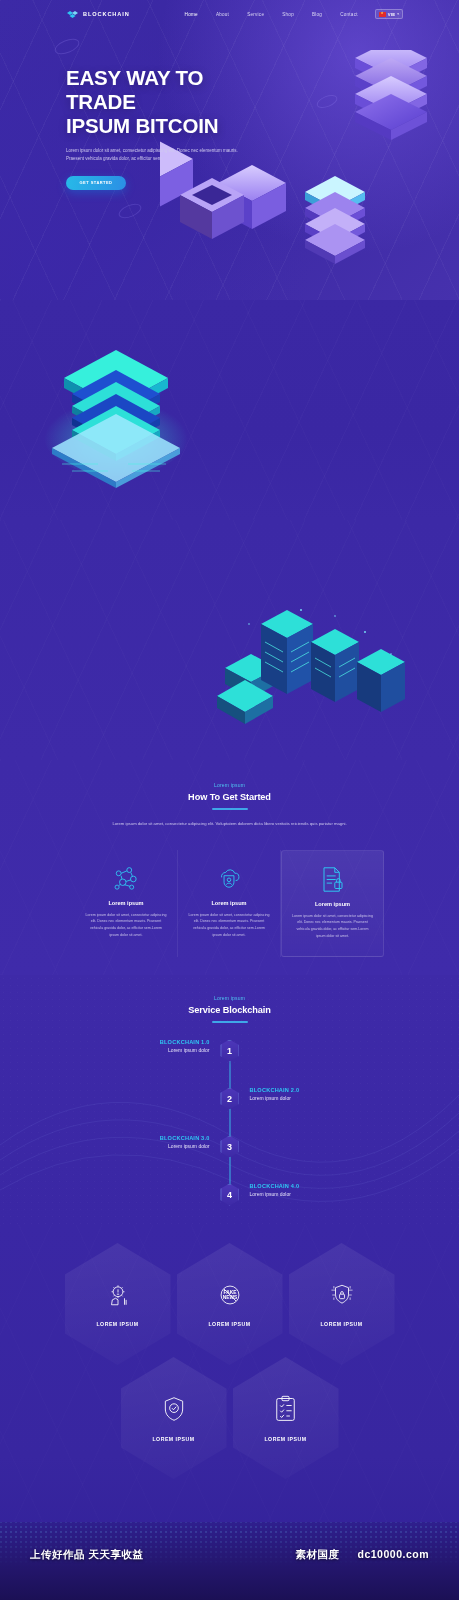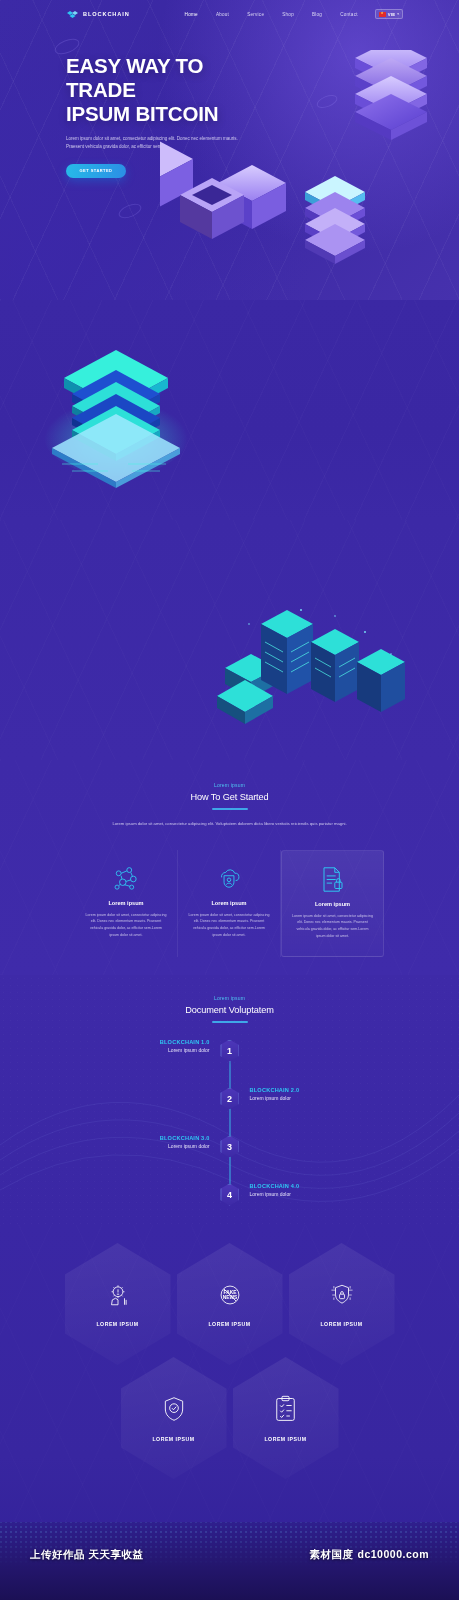--- a/index.html
+++ b/index.html
@@ -58,21 +58,21 @@
     border-radius:2px; padding:1.5px 3px;
   }
   .flag{ width:7px;height:5px;background:#e02b2b;border-radius:.5px;display:flex;align-items:center;justify-content:center; }
   .flag i{ color:#ffd84d; font-size:3.5px; font-style:normal; line-height:1; }
   .lang-code{ font-size:4.2px; font-weight:700; letter-spacing:.3px; }
   .caret{ font-size:3.4px; opacity:.85; }
 
   .hero-copy{ position:relative; z-index:5; padding:26px 0 0 66px; width:250px; }
   .hero-copy h1{
     font-size:20.5px; line-height:1.17; font-weight:800;
-    letter-spacing:-.2px; text-shadow:0 2px 8px rgba(0,0,0,.25);
+    letter-spacing:-.2px; text-shadow:0 2px 8px rgba(0,0,0,.25);margin-top:12px;
   }
   .hero-copy p{
     margin-top:9px; font-size:4.5px; line-height:1.85; color:#cfc9ee; width:188px;
   }
   .btn{
     display:inline-flex; align-items:center; justify-content:center;
     border-radius:14px; border:none; cursor:pointer;
     font-weight:700; letter-spacing:.45px; color:#fff;
     background:linear-gradient(95deg,#27b9e8,#2b8fe5);
     box-shadow:0 3px 10px rgba(20,120,220,.45);
@@ -82,21 +82,21 @@
   
   .iso{ position:absolute; }
   .ring{
     position:absolute; border:1px solid rgba(150,130,245,.5);
     border-radius:50%;
   }
 
   
   .sec{ position:relative; overflow:hidden; }
   .eyebrow{ color:#4fc4f0; font-size:5px; letter-spacing:.2px; }
-  .h2{ font-size:9.2px; font-weight:400; margin-top:4px; letter-spacing:-.1px; }
+  .h2{ font-size:9.2px; font-weight:700; margin-top:4px; letter-spacing:-.1px; }
   .rule{ width:36px;height:1.6px;background:#3fa7e8; margin-top:6px; border-radius:2px; }
 
   
   .sec2{
     height:220px;
     background:linear-gradient(180deg,#3b28a4,#3a27a3 60%,#3c29a6);
   }
 
   
   .sec3{ height:240px; background:linear-gradient(180deg,#3c29a6,#3e2aa8); }
@@ -162,21 +162,21 @@
     position:absolute; left:0; right:0; bottom:0; height:78px;
     background:linear-gradient(180deg,#2f1f8e,#24166e 55%,#1b1055);
     overflow:hidden;
   }
   .footer-inner{
     position:absolute; left:0; right:0; top:26px;
     display:flex; justify-content:space-between; padding:0 30px;
     font-size:10.5px; font-weight:700; letter-spacing:.5px;
     text-shadow:0 1px 3px rgba(0,0,0,.6);
   }
-  .footer-right{ display:flex; gap:4px; }
+  .footer-right{ display:flex; gap:18px; }
 </style>
 </head>
 <body>
 
 <div class="page">
 
   <section class="hero sec">
     <div class="grid-lines"></div>
 
     <div class="ring" style="left:54px;top:40px;width:26px;height:13px;transform:rotate(-22deg);opacity:.5"></div>
@@ -466,21 +466,21 @@
       <g stroke="#9ab4ff" fill="none" stroke-width=".5" opacity=".5">
         <path d="M0 120 Q 110 40 230 110 T 459 70"></path>
         <path d="M0 135 Q 110 60 230 125 T 459 88"></path>
         <path d="M0 150 Q 110 80 230 140 T 459 106"></path>
         <path d="M0 165 Q 110 100 230 155 T 459 124"></path>
       </g>
     </svg>
 
     <div class="center" style="position:relative;padding-top:20px;">
       <div class="eyebrow">Lorem ipsum</div>
-      <div class="h2">Document Voluptatem</div>
+      <div class="h2">Service Blockchain</div>
       <div class="rule"></div>
     </div>
 
     <div class="tl">
       <div class="tl-line"></div>
 
       <div class="tl-row" style="top:0;height:24px;">
         <div class="tl-label left" style="top:0;">
           <div class="t">BLOCKCHAIN 1.0</div>
           <div class="s">Lorem ipsum dolor</div>

